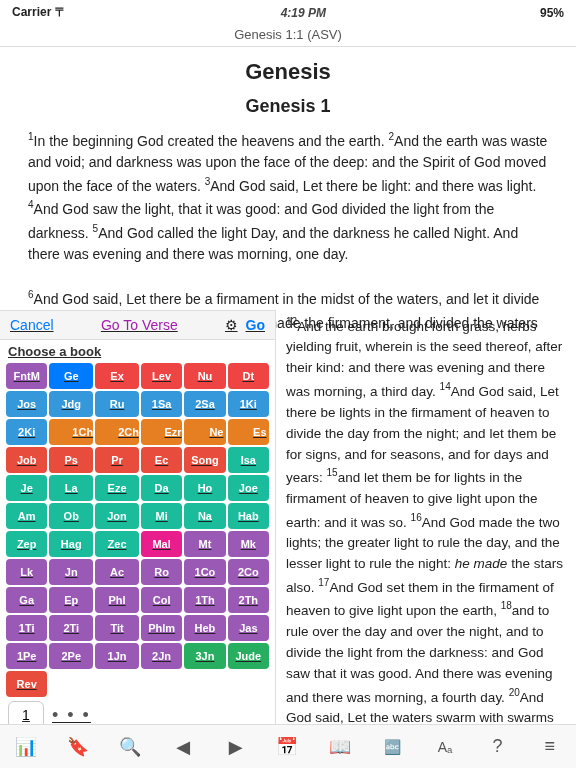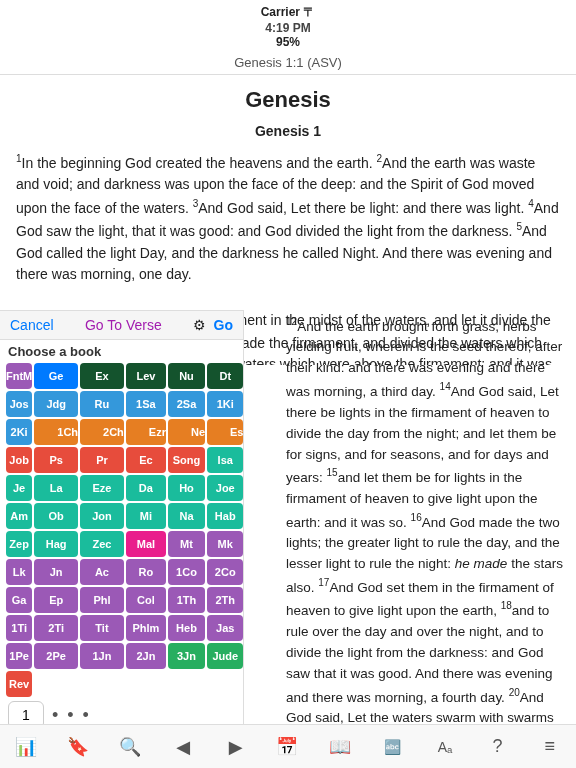--- a/index.html
+++ b/index.html
@@ -16,72 +16,72 @@
 
     
     .status-bar {
       display: flex;
       justify-content: space-between;
       align-items: center;
       padding: 4px 12px;
       font-size: 12px;
       font-weight: 600;
       background: #fff;
-      flex-direction: column;
     }
     .status-left { font-size: 12px; font-weight: 600; }
-    .status-center { font-size: 12px; color: #444; }
+    .status-center { font-size: 12px; color: #444; font-style: italic; }
     .status-right { font-size: 12px; font-weight: 600; }
 
     
     .nav-bar {
       text-align: center;
       padding: 2px 4px 4px;
       border-bottom: 1px solid #ddd;
       font-size: 13px;
       color: #555;
     }
 
     
     .main-content {
-      padding: 8px 16px;
+      padding: 8px 28px;
       font-size: 14px;
       line-height: 1.55;
       color: #222;
       height: 290px;
       overflow: hidden;
       position: relative;
     }
     .main-content h1.book-title {
       text-align: center;
       font-size: 22px;
       font-weight: bold;
       margin-bottom: 4px;
     }
     .main-content h2.chapter-title {
       text-align: center;
-      font-size: 14px;
+      font-size: 18px;
       font-weight: bold;
       margin-bottom: 8px;
     }
     sup { font-size: 10px; vertical-align: super; }
 
     
     .overlay {
       position: absolute;
       top: 310px;
       left: 0;
-      width: 244px;
+      width: 276px;
       bottom: 44px;
       background: #fff;
       border-right: 1px solid #ddd;
       border-top: 1px solid #ddd;
       z-index: 10;
       display: flex;
       flex-direction: column;
+      text-decoration: underline;
     }
 
     
     .goto-bar {
       display: flex;
       align-items: center;
       justify-content: space-between;
       padding: 6px 10px;
       border-bottom: 1px solid #ddd;
       background: #f5f5f5;
@@ -132,21 +132,21 @@
       align-items: center;
       justify-content: center;
       height: 26px;
       font-size: 11px;
       font-weight: 600;
       border-radius: 4px;
       cursor: pointer;
       color: #222;
     }
     .book-cell.purple { background: #9b59b6; color: #fff; }
-    .book-cell.green  { background: #14532d; color: #fff; }
+    .book-cell.green  { background: #ef4444; color: #fff; }
     .book-cell.blue   { background: #3498db; color: #fff; }
     .book-cell.orange { background: #e67e22; color: #fff; padding-left: 23px; }
     .book-cell.red    { background: #e74c3c; color: #fff; }
     .book-cell.teal   { background: #1abc9c; color: #fff; }
     .book-cell.pink   { background: #e91e8c; color: #fff; }
     .book-cell.selected { background: #007aff; color: #fff; }
     .book-cell.light-green { background: #27ae60; color: #fff; }
 
     
     .chapter-chooser {

